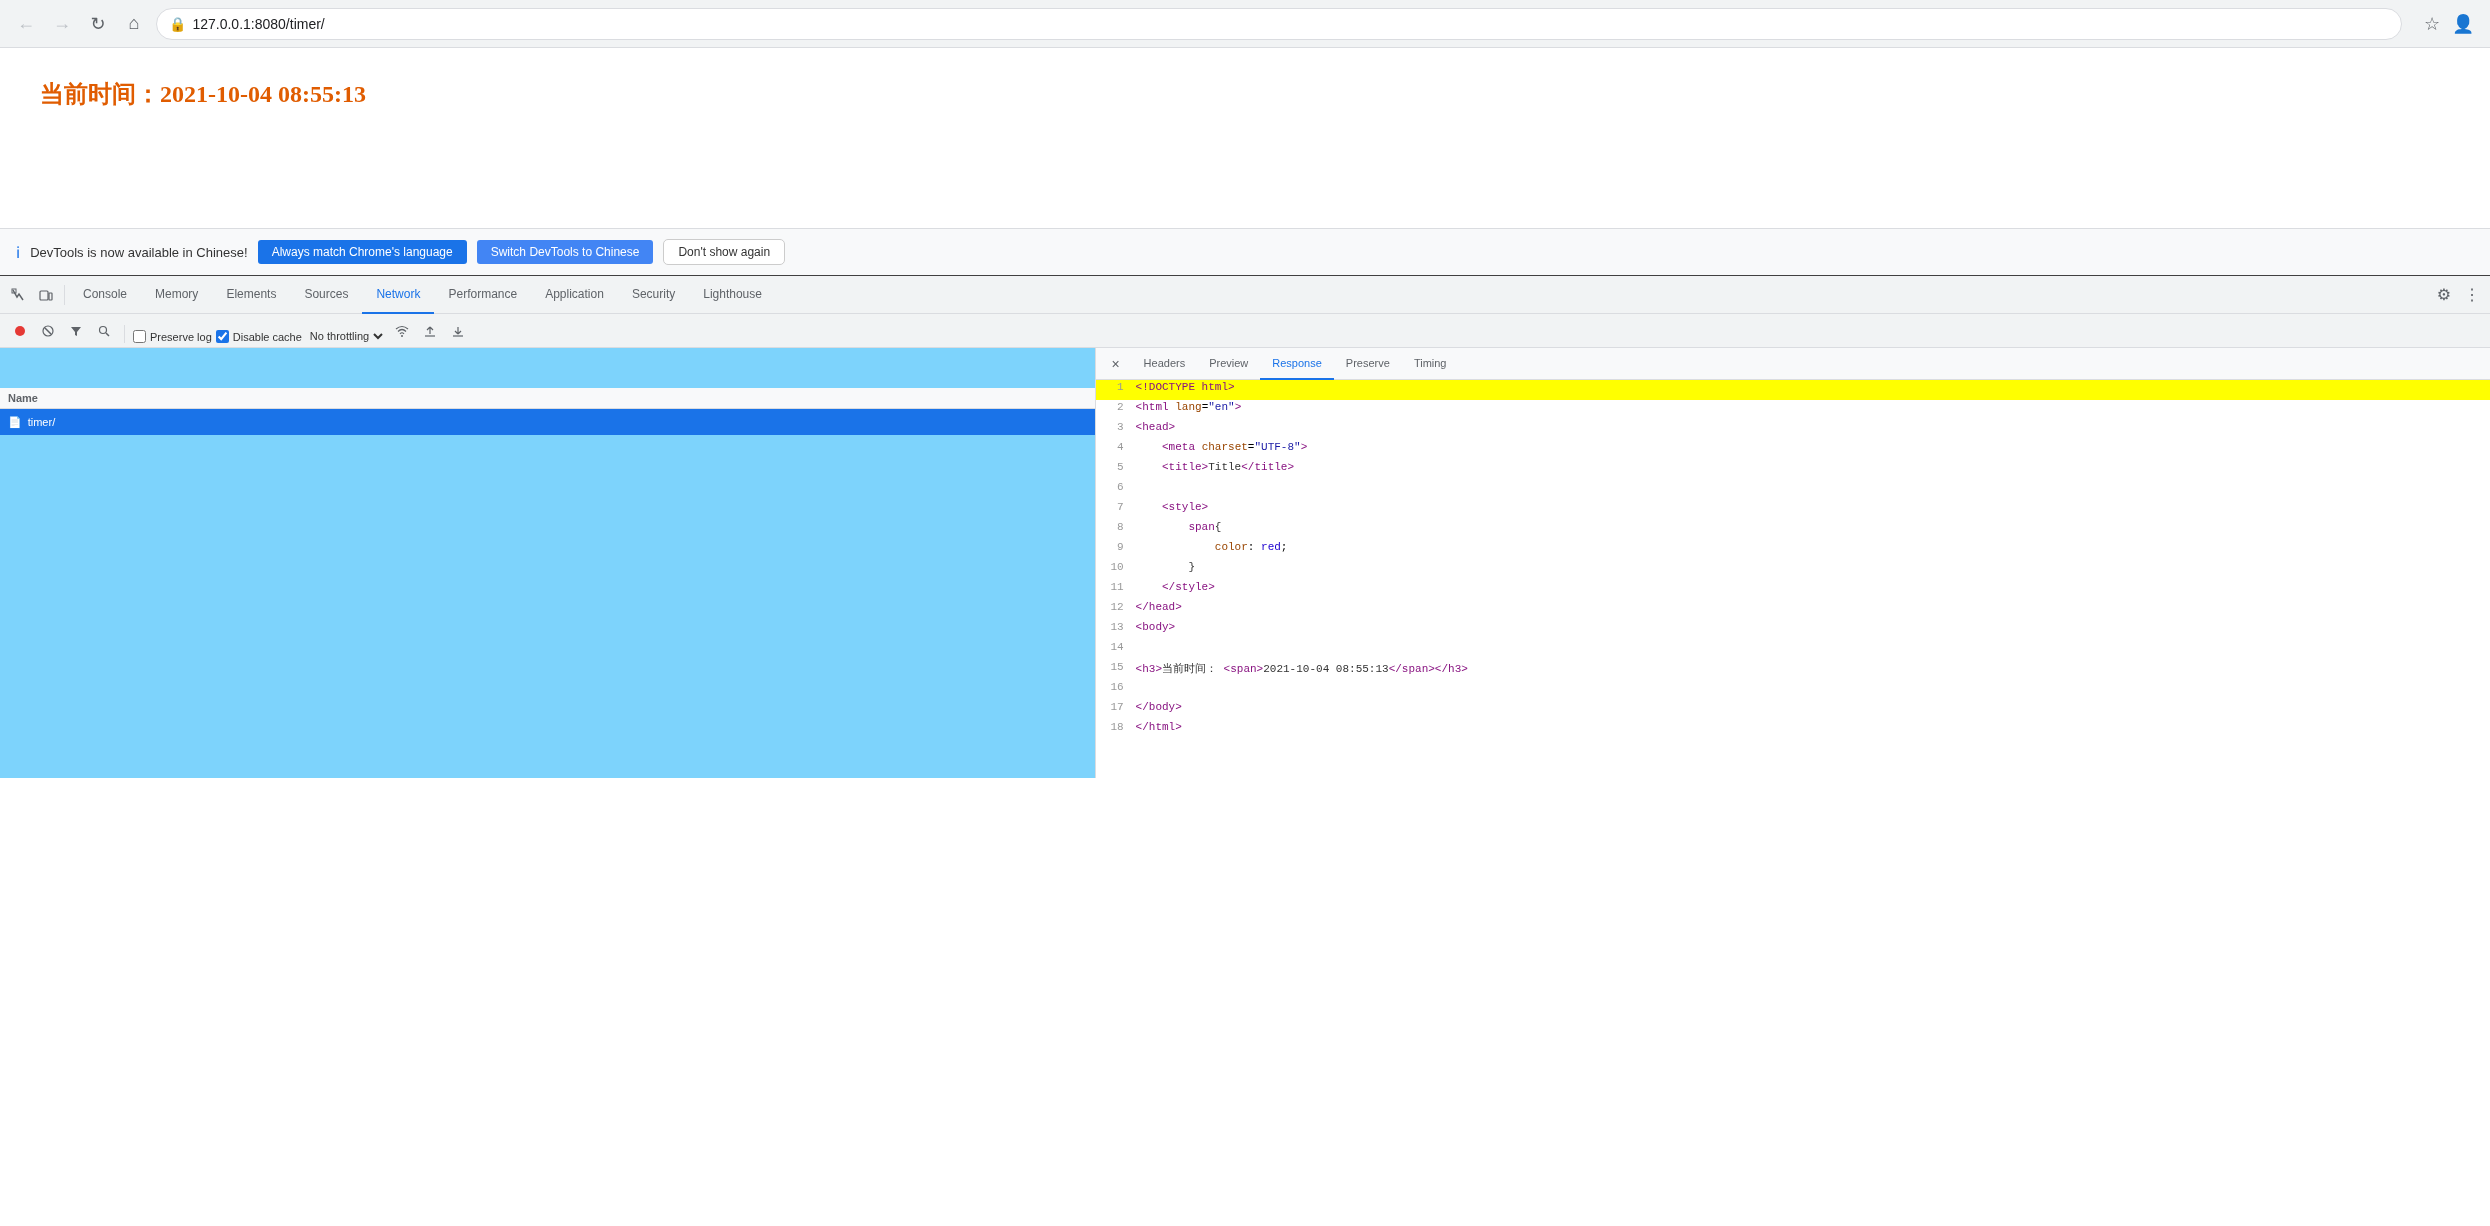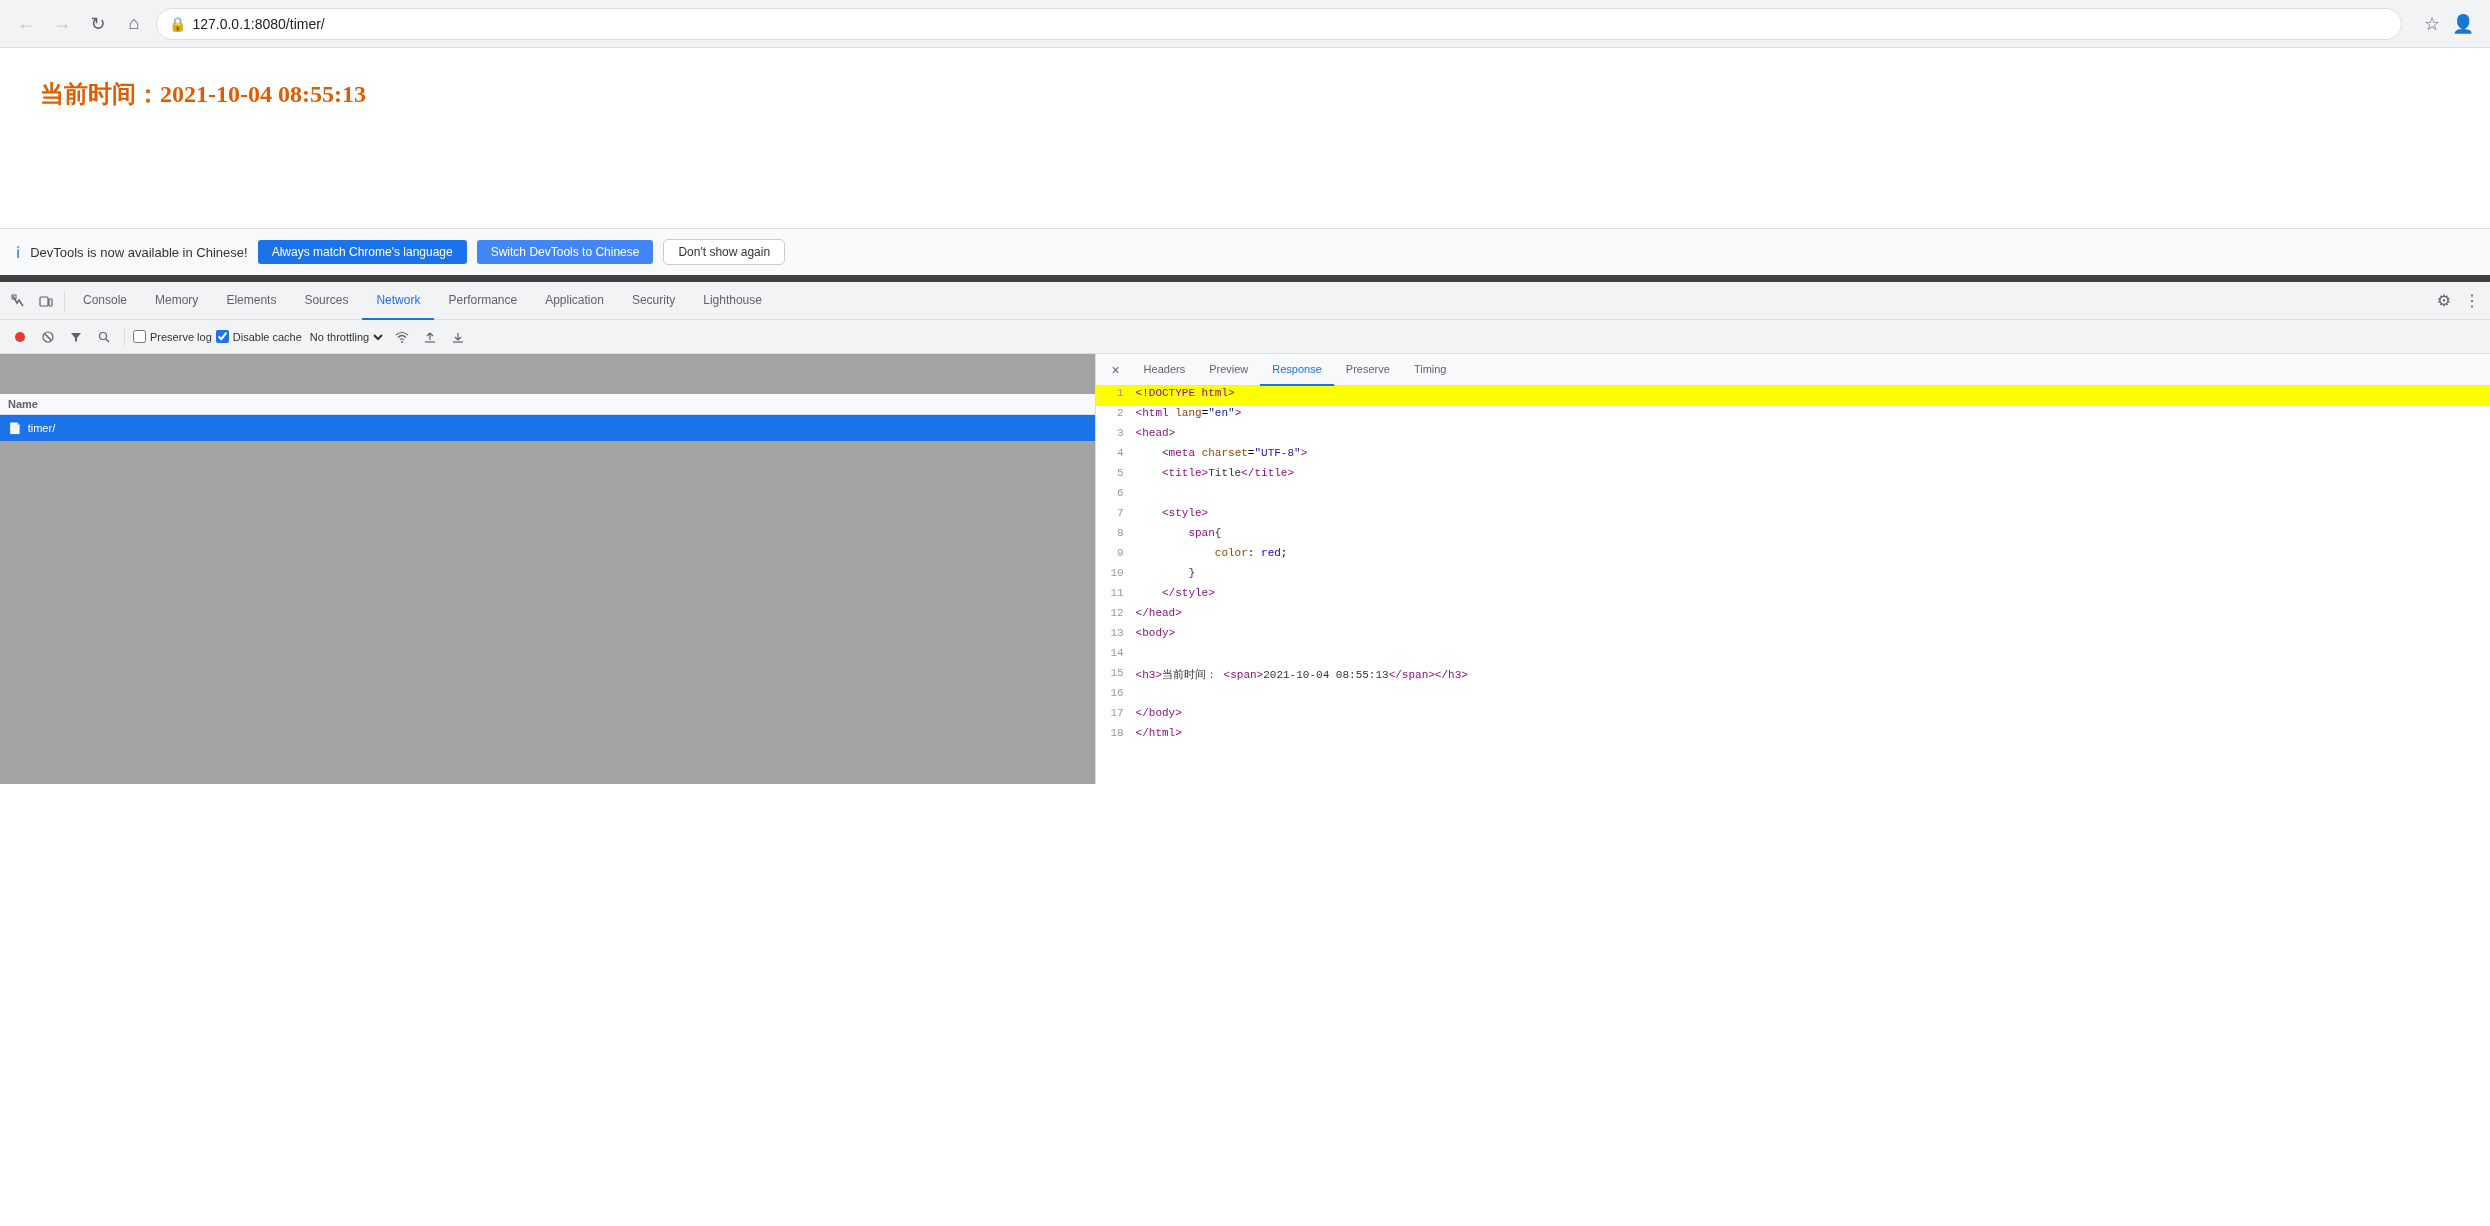--- a/index.html
+++ b/index.html
@@ -98,22 +98,22 @@
       color: #333;
       border: 1px solid #ccc;
       border-radius: 5px;
       padding: 5px 14px;
       cursor: pointer;
       font-size: 12px;
     }
 
     
     .devtools {
-      border-top: 7px solid #404040;
-      background: #a3a3a3;
+      border-top: 1px solid #404040;
+      background: #7dd3fc;
     }
 
     
     .devtools-tabs {
       display: flex;
       align-items: center;
       border-bottom: 1px solid #dadce0;
       background: #f1f3f4;
       height: 38px;
       padding: 0 4px;
@@ -141,21 +141,21 @@
     .tabs-spacer { flex: 1; }
     .devtools-settings-btn {
       background: none; border: none; cursor: pointer; color: #5f6368;
       font-size: 16px; width: 28px; height: 28px; display: flex; align-items: center; justify-content: center;
       border-radius: 3px;
     }
 
     
     .devtools-toolbar {
       display: flex;
-      align-items: center;
+      align-items: flex-end;
       padding: 4px 8px;
       gap: 4px;
       border-bottom: 1px solid #dadce0;
       background: #f1f3f4;
       height: 34px;
     }
     .toolbar-icon-btn {
       background: none; border: none; cursor: pointer; color: #5f6368;
       font-size: 14px; width: 24px; height: 24px; display: flex; align-items: center; justify-content: center;
       border-radius: 3px;

